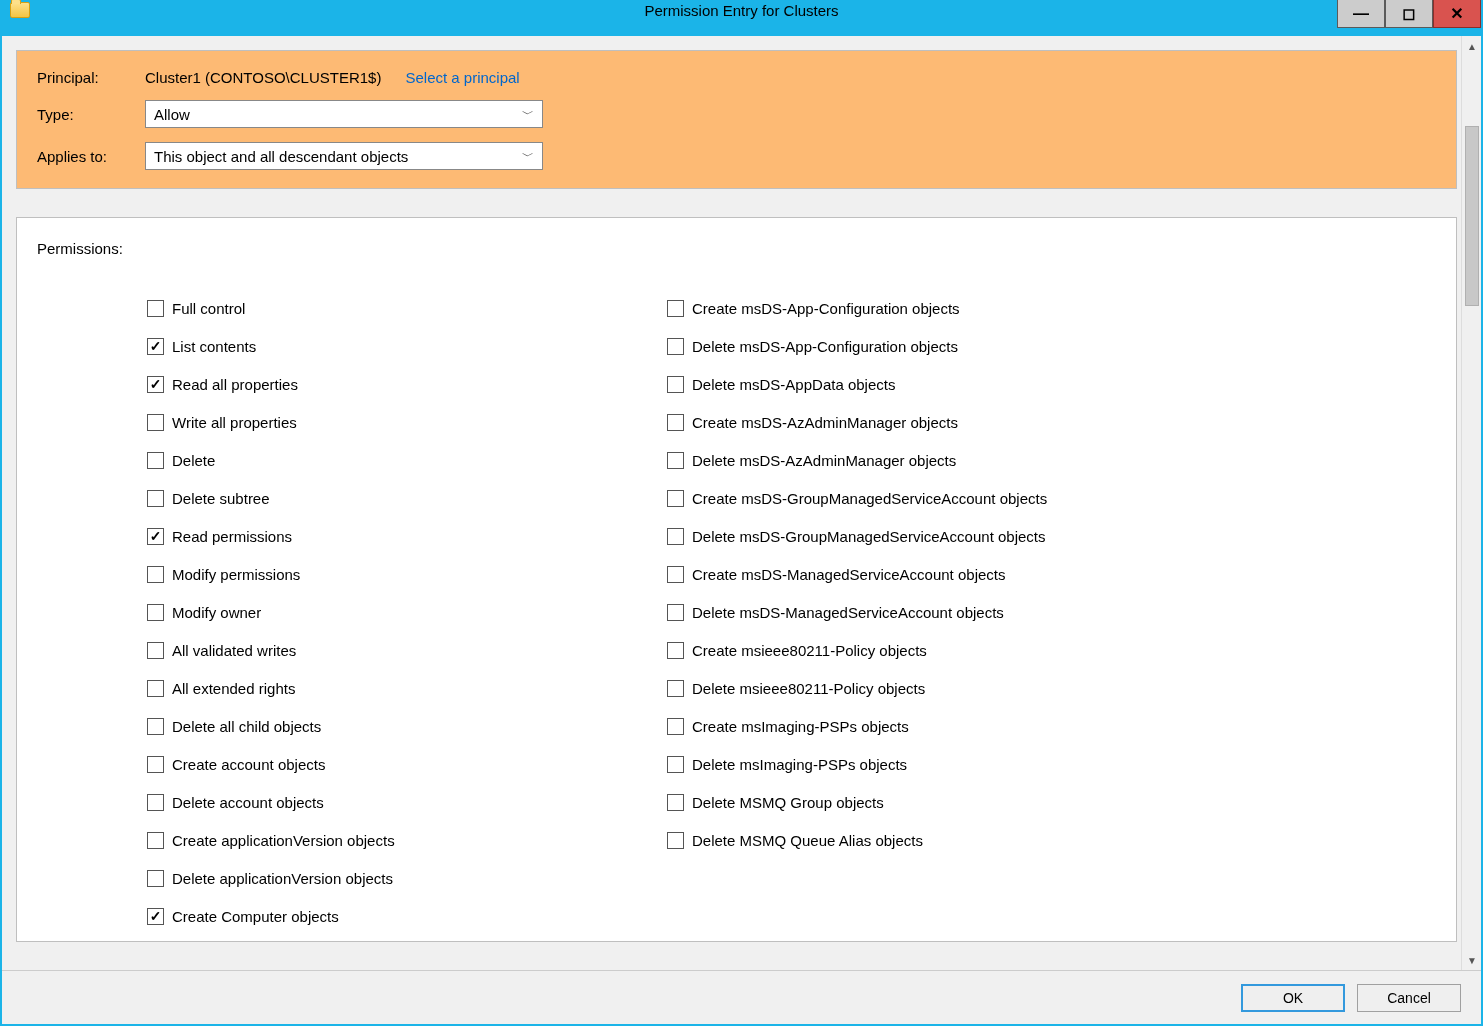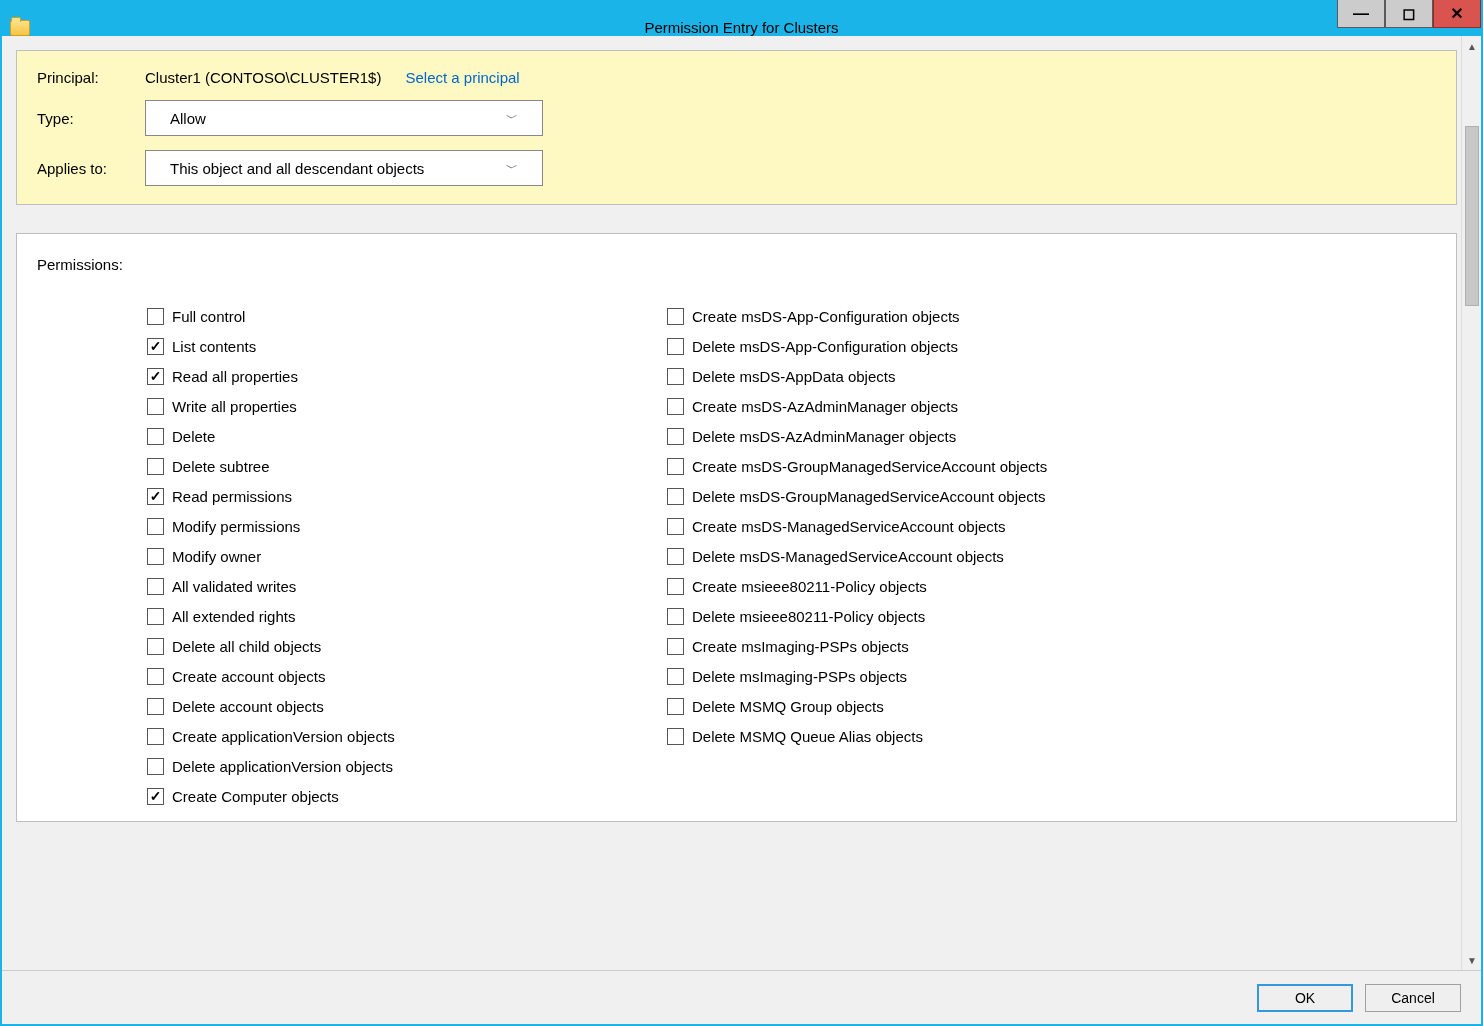--- a/index.html
+++ b/index.html
@@ -17,21 +17,21 @@
       height: 100%;
       border: 2px solid #1bb4e8;
       display: flex;
       flex-direction: column;
       background: #f0f0f0;
     }
     .titlebar {
       background: #1bb4e8;
       height: 34px;
       display: flex;
-      align-items: flex-end;
+      align-items: flex-start;
       position: relative;
     }
     .titlebar .folder-icon {
       width: 20px;
       height: 16px;
       margin-left: 8px;
       background: linear-gradient(#fde08a, #f5c544);
       border: 1px solid #d4a017;
       border-radius: 2px;
       position: relative;
@@ -115,21 +115,21 @@
     .scrollbar-v .arrow.up { top: 0; }
     .scrollbar-v .arrow.down { bottom: 0; }
     .scrollbar-v .thumb {
       position: absolute;
       left: 3px;
       width: 14px;
       background: #c8c8c8;
       border: 1px solid #b0b0b0;
     }
     .panel {
-      background: #fef9c3;
+      background: #fdba74;
       border: 1px solid #bfbfbf;
       padding: 18px 20px;
       margin-bottom: 28px;
     }
     .row {
       display: flex;
       align-items: center;
       margin-bottom: 14px;
     }
     .row:last-child { margin-bottom: 0; }
@@ -141,26 +141,26 @@
       font-size: 15px;
     }
     .link {
       color: #0066cc;
       margin-left: 24px;
       cursor: pointer;
       font-size: 15px;
     }
     .dropdown {
       width: 398px;
-      height: 36px;
+      height: 28px;
       border: 1px solid #888;
       background: #fff;
       display: flex;
       align-items: center;
-      padding: 0 24px;
+      padding: 0 8px;
       position: relative;
       font-size: 15px;
     }
     .dropdown .chev {
       margin-left: auto;
       font-size: 12px;
       color: #555;
     }
     .perm-panel {
       background: #fff;
@@ -178,20 +178,21 @@
     .perm-col {
       width: 520px;
       display: flex;
       flex-direction: column;
     }
     .perm-item {
       display: flex;
       align-items: center;
       height: 30px;
       font-size: 15px;
+      margin-top: 8px;
     }
     .cb {
       width: 17px;
       height: 17px;
       border: 1px solid #555;
       margin-right: 8px;
       display: flex;
       align-items: center;
       justify-content: center;
       background: #fff;
@@ -208,21 +209,21 @@
       height: 54px;
       border-top: 1px solid #ccc;
       background: #f0f0f0;
       display: flex;
       align-items: center;
       justify-content: flex-end;
       padding-right: 20px;
       gap: 12px;
     }
     .footer button {
-      width: 96px;
+      width: 104px;
       height: 28px;
       background: #efefef;
       border: 1px solid #a0a0a0;
       font-family: inherit;
       font-size: 14px;
     }
     .footer button.default {
       border: 2px solid #3399dd;
     }
   </style>

